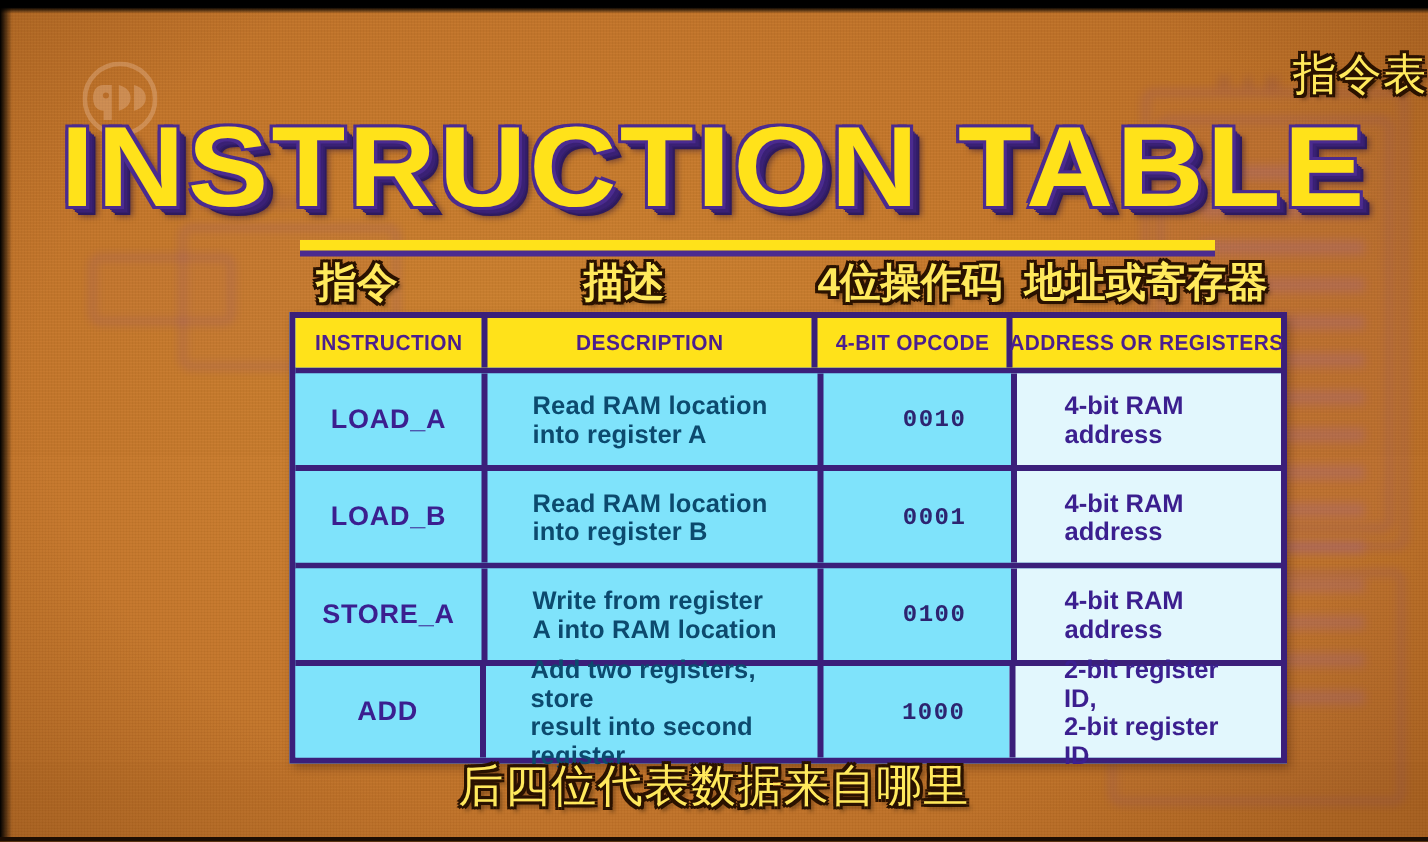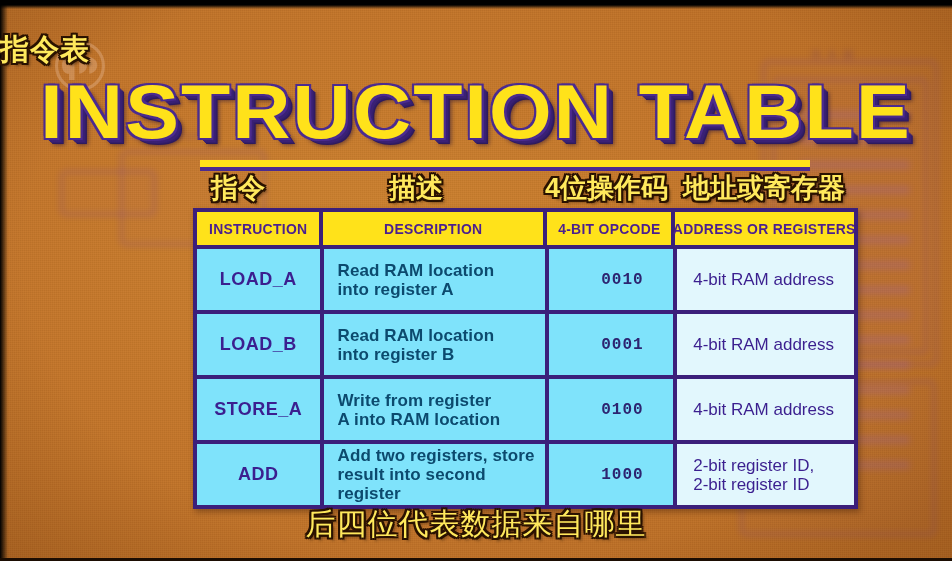--- a/index.html
+++ b/index.html
@@ -79,23 +79,23 @@
     position: absolute;
     left: 55px; top: 41px;
     width: 50px; height: 50px;
     opacity: 0.30;
   }
 
   
   .cn-sub-top {
     position: absolute;
     left: 0; right: 0; top: 30px;
-    text-align: left;
+    text-align: right;
     font-size: 29px;
-    font-weight: bold;
+    font-weight: normal;
     color: #ffe95c;
     letter-spacing: 1px;
     text-shadow:
       -2px -2px 0 #2a1200, 2px -2px 0 #2a1200,
       -2px  2px 0 #2a1200, 2px  2px 0 #2a1200,
        0px  2px 0 #2a1200, 0 -2px 0 #2a1200,
        2px  0   0 #2a1200, -2px 0  0 #2a1200,
        3px  3px 3px rgba(0,0,0,.45);
   }
 
@@ -165,21 +165,21 @@
     border-collapse: collapse;
     background: #7fe3fb;
     box-shadow: 2px 3px 6px rgba(40,15,0,.35);
   }
   .trow { display: flex; }
   .trow + .trow { border-top: 4px solid #3b1f7a; }
   .cell {
     box-sizing: border-box;
     display: flex;
     align-items: center;
-    padding: 4px 8px;
+    padding: 4px 24px;
   }
   .cell + .cell { border-left: 4px solid #3b1f7a; }
   .c1 { width: 124px; justify-content: center; }
   .c2 { width: 228px; }
   .c3 { width: 130px; justify-content: center; }
   .c4 { width: 183px; }
 
   
   .hrow .cell {
     background: #ffe21a;
@@ -223,21 +223,21 @@
     font-size: 16px;
     font-weight: bold;
     color: #2d2470;
     letter-spacing: 1px;
     margin-left: 23px;
   }
   .addr {
     font-family: "Liberation Sans Narrow", "Liberation Sans", sans-serif;
     font-size: 17px;
     line-height: 19px;
-    font-weight: normal;
+    font-weight: bold;
     color: #3b1f8f;
     padding-left: 8px;
   }
 
   
   .cn-sub-bottom {
     position: absolute;
     left: 0; right: 0; bottom: 16px;
     text-align: center;
     font-size: 30px;

